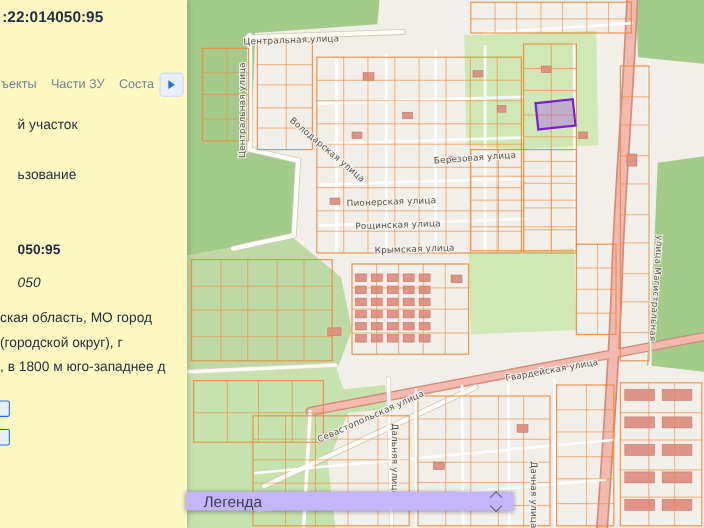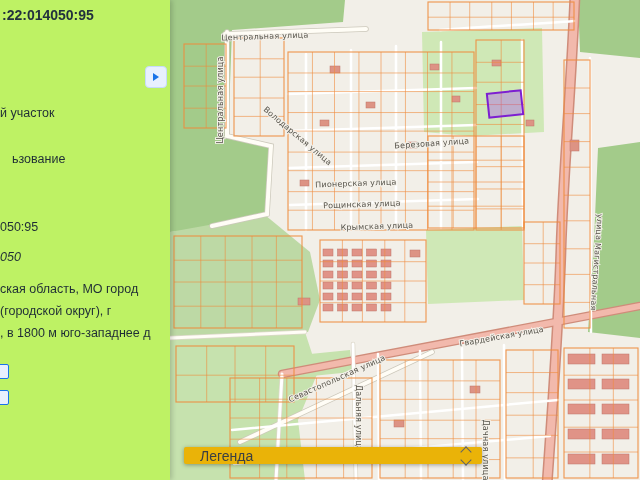--- a/index.html
+++ b/index.html
@@ -1,46 +1,46 @@
 <!DOCTYPE html>
 <html><head>
 <meta charset="utf-8">
 <style>
   html,body{margin:0;padding:0;background:#fff;}
   #app{position:relative;width:640px;height:480px;overflow:hidden;
        font-family:"Liberation Sans","DejaVu Sans",sans-serif;background:#f2efe8;}
 
   
-  #sidebar{position:absolute;left:0;top:0;width:170px;height:480px;background:#bef264;
+  #sidebar{position:absolute;left:0;top:0;width:170px;height:480px;background:#fef9c3;
            box-shadow:2px 0 5px rgba(0,0,0,.18);z-index:4;}
   .sb-title{position:absolute;top:7px;left:2px;font-size:14px;font-weight:bold;color:#22313d;white-space:nowrap;}
   .sb-tabs{position:absolute;top:71px;left:1px;display:flex;gap:13px;align-items:center;}
   .sb-tab{font-size:11.5px;color:#6f8290;white-space:nowrap;cursor:pointer;}
   .expand-btn{position:absolute;top:66px;right:3px;width:20px;height:20px;border:1px solid #c6dafc;
               border-radius:4px;background:#e8f0fe;display:flex;align-items:center;justify-content:center;cursor:pointer;}
   .expand-btn .tri{width:0;height:0;border-left:6px solid #1a73e8;border-top:4px solid transparent;border-bottom:4px solid transparent;}
-  .sb-item{position:absolute;left:0;font-size:12.5px;color:#1f2d36;white-space:nowrap;text-align:right;}
+  .sb-item{position:absolute;left:16px;font-size:12.5px;color:#1f2d36;white-space:nowrap;text-align:right;}
   .sb-item.i0{top:106px;}
-  .sb-item.i1{top:152px;margin-left:12px;}
-  .sb-item.i2{top:220px;}
+  .sb-item.i1{top:152px;}
+  .sb-item.i2{top:220px;font-weight:bold;}
   .sb-item.i3{top:250px;font-style:italic;}
   .sb-address{position:absolute;top:278px;left:0;font-size:12.5px;line-height:22px;color:#1f2d36;white-space:pre-line;}
   .mini-link{position:absolute;left:-6px;width:13px;height:13px;border:1.5px solid #1a73e8;
              border-radius:2px;background:#e8f0fe;cursor:pointer;}
   .mini-link.l0{top:364px;}
   .mini-link.l1{top:390px;}
 
   
   #map-wrap{position:absolute;left:170px;top:0;width:470px;height:480px;cursor:grab;}
   #map-svg{display:block;}
   .street-label{font-family:"DejaVu Sans",sans-serif;font-size:8px;fill:#56534a;
                 paint-order:stroke;stroke:#f4f1ea;stroke-width:2px;letter-spacing:.2px;}
 
   
-  #legend{position:absolute;left:184px;top:447px;width:298px;height:17px;background:#eab308;
+  #legend{position:absolute;left:169px;top:447px;width:298px;height:17px;background:#c4b5fd;
           border-radius:2px;box-shadow:0 1px 4px rgba(0,0,0,.35);z-index:5;
           display:flex;align-items:center;justify-content:space-between;padding:0 12px 0 16px;box-sizing:border-box;cursor:pointer;}
   #legend .legend-title{font-size:14px;color:#3c4043;}
   .chev-stack{display:flex;flex-direction:column;gap:3px;align-items:center;}
   .chev{width:7px;height:7px;border-left:1.6px solid #5f6368;border-top:1.6px solid #5f6368;}
   .chev.up{transform:rotate(45deg);}
   .chev.down{transform:rotate(225deg);margin-top:-3px;}
 </style>
 </head>
 <body>
@@ -288,20 +288,25 @@
           <text transform="translate(186,418) rotate(90)" text-anchor="middle" class="street-label">Дальняя улица</text>
           <text transform="translate(424,262) rotate(94)" text-anchor="middle" class="street-label">улица Магистральная</text>
           <text transform="translate(313,450) rotate(90)" text-anchor="middle" class="street-label">Дачная улица</text>
         </g>
       </svg>
   </div>
 
   <aside id="sidebar">
     <div class="sb-title">:22:014050:95</div>
 
+    <div class="sb-tabs">
+      <span class="sb-tab">ъекты</span>
+      <span class="sb-tab">Части ЗУ</span>
+      <span class="sb-tab">Соста</span>
+    </div>
     <div class="expand-btn">
       <span class="tri"></span>
     </div>
 
     <div class="sb-item i0">й участок</div>
     <div class="sb-item i1">ьзование</div>
     <div class="sb-item i2">050:95</div>
     <div class="sb-item i3">050</div>
 
     <div class="sb-address">ская область, МО город

